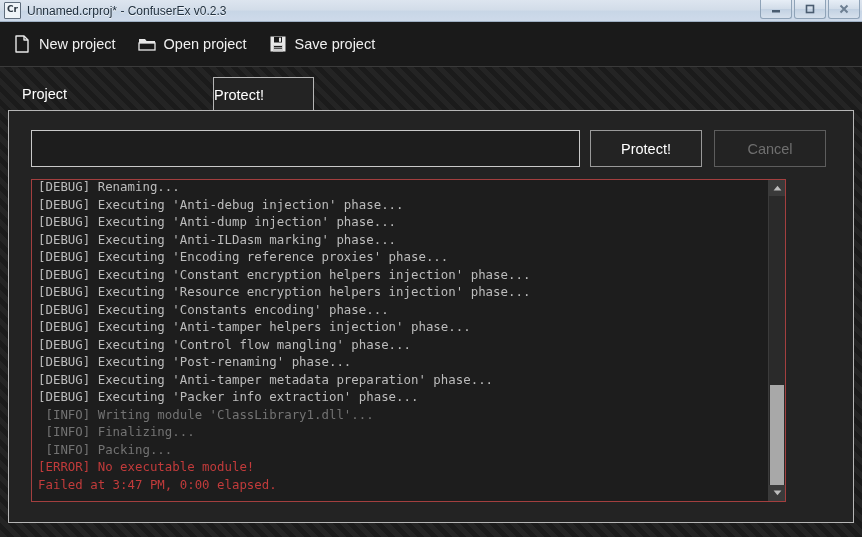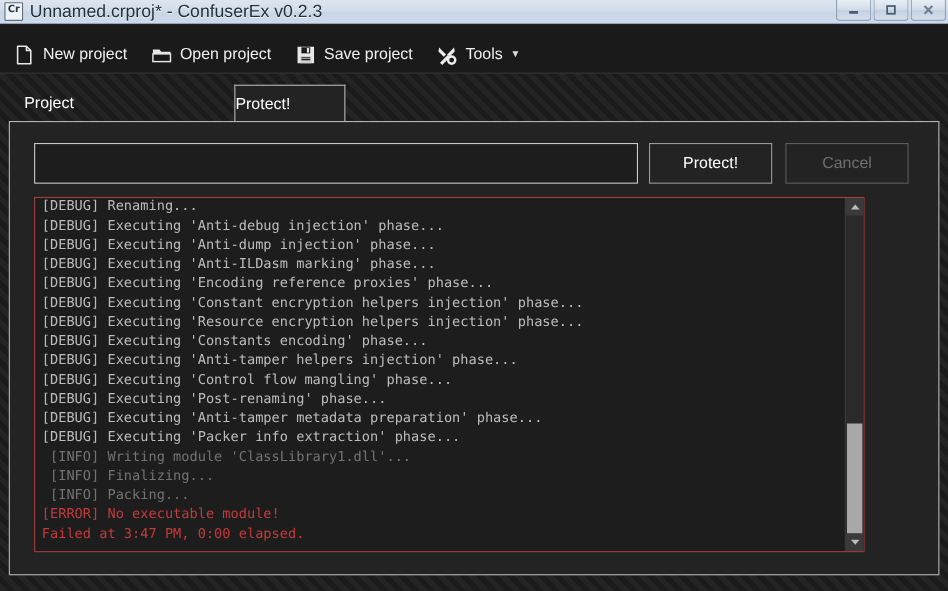--- a/index.html
+++ b/index.html
@@ -23,40 +23,40 @@
     width:15px;height:15px;margin-left:4px;margin-right:6px;
     border:1px solid #5f6d7d;background:#eef3f8;
     position:relative;flex:0 0 auto;border-radius:1px;
   }
   .app-icon .glyph{
     position:absolute;left:2px;top:1px;
     font-size:9px;line-height:11px;color:#2c3742;
     font-family:"DejaVu Sans", sans-serif;font-weight:bold;
   }
   .title-text{
-    font-size:16px;color:#20303f;white-space:nowrap;
+    font-size:12px;color:#20303f;white-space:nowrap;
     text-shadow:0 1px 0 rgba(255,255,255,.75);
   }
   .win-btns{position:absolute;right:2px;top:0px;display:flex;gap:2px;}
   .win-btn{
     width:32px;height:19px;
     background:linear-gradient(to bottom,#e7eef6 0%,#d2dde9 48%,#c2d1e2 52%,#d6e0ec 100%);
     border:1px solid #8fa3b8;border-top:none;
     border-radius:0 0 3px 3px;
     display:flex;align-items:center;justify-content:center;
     box-sizing:border-box;
   }
   .win-btn svg{display:block;}
 
   
   .toolbar{
     position:absolute;left:0;top:22px;width:862px;height:45px;
     background:#1a1a1a;
     border-bottom:1px solid #3a3a3a;
-    display:flex;align-items:flex-end;
+    display:flex;align-items:center;
     box-sizing:border-box;
   }
   .tb-item{
     display:flex;align-items:center;height:33px;
     padding:0 9px;margin-left:3px;
     color:#f0f0f0;font-size:14.5px;white-space:nowrap;
     box-sizing:border-box;
   }
   .tb-item .ic{width:20px;height:20px;margin-right:7px;flex:0 0 auto;display:block;}
   .caret{margin-left:7px;font-size:9px;color:#dcdcdc;line-height:1;}
@@ -199,30 +199,20 @@
       <svg class="ic" viewBox="0 0 20 20">
         <rect x="2.5" y="2.5" width="15" height="15" fill="#e8e8e8"></rect>
         <rect x="6" y="3" width="8" height="5.5" fill="#1a1a1a"></rect>
         <rect x="11" y="3.6" width="2" height="4.2" fill="#e8e8e8"></rect>
         <rect x="5" y="11" width="10" height="6.5" fill="#cfcfcf"></rect>
         <path d="M6 12.5 H14 M6 14.2 H14" stroke="#1a1a1a" stroke-width="1"></path>
       </svg>
       <span>Save project</span>
     </div>
 
-    <div class="tb-item">
-      <svg class="ic" viewBox="0 0 20 20">
-        <path d="M3.2 3.2 L9.5 9.5 L7.4 11.6 L2.6 6.8 Z" fill="#ededed"></path>
-        <path d="M16.8 3.2 L10.5 9.5 L12.6 11.6 L17.4 6.8 Z" fill="#ededed"></path>
-        <path d="M4 17 L11 10 L13 12 L6 19 Z" fill="#ededed"></path>
-        <circle cx="14.6" cy="14.6" r="3.3" fill="none" stroke="#ededed" stroke-width="2.2"></circle>
-      </svg>
-      <span>Tools</span>
-      <span class="caret">▼</span>
-    </div>
   </div>
 
   <div class="body-area">
 
     <div class="tabstrip">
       <div class="tab inactive" style="left:22px;width:84px;">
         <span>Project</span>
       </div>
       <div class="tab active" style="left:213px;width:101px;">
         <span>Protect!</span>

